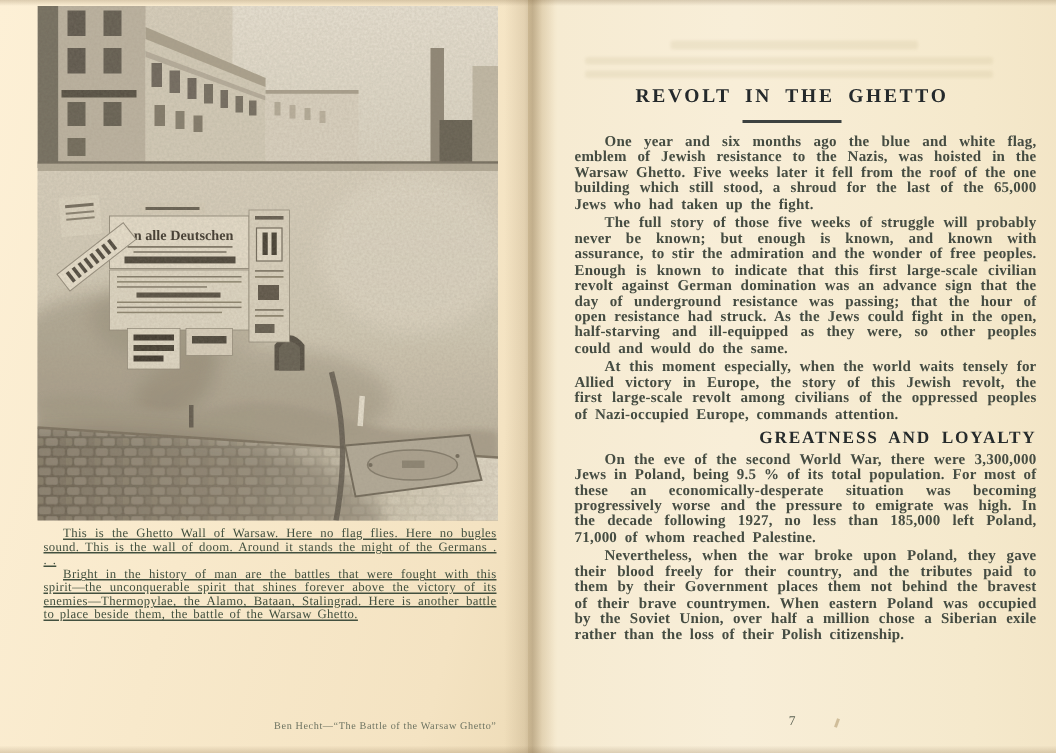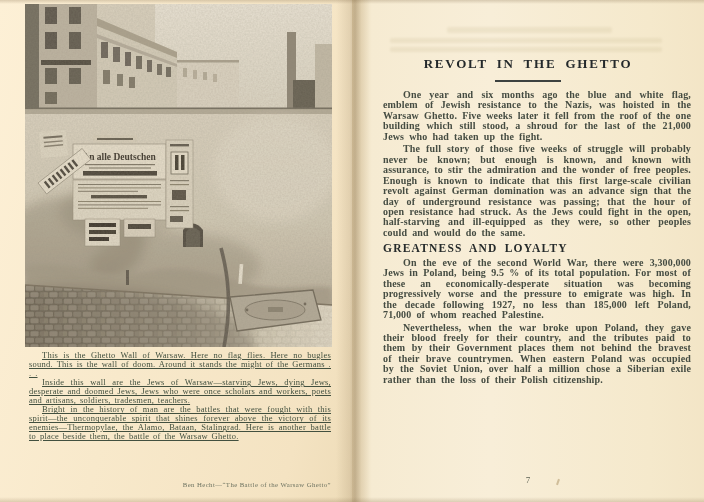--- a/index.html
+++ b/index.html
@@ -50,21 +50,21 @@
     position:absolute;left:143px;top:80px;width:66px;height:2px;
     background:#3d4240;
   }
   .r-body{
     position:absolute;left:31px;top:90px;width:308px;
     font-size:10px;font-weight:bold;line-height:10.45px;color:#454c42;
     letter-spacing:0.15px;word-spacing:2.4px;
   }
   .r-body p{margin:0 0 2px 0;text-indent:20px;text-align:justify;}
   .r-subheading{
-    margin:5px 0 4px 0;text-align:left;
+    margin:5px 0 4px 0;text-align:right;
     font-size:11.5px;font-weight:bold;letter-spacing:1.2px;word-spacing:3px;
     color:#262b2b;text-indent:0;
   }
   .r-pagenum{
     position:absolute;left:0;top:475px;width:352px;text-align:center;
     font-size:9px;color:#5c6152;
   }
   
   .ghost{position:absolute;pointer-events:none;opacity:0.16;filter:blur(1.2px);}
   .ghost div{position:absolute;background:#b9ab7e;border-radius:2px;}
@@ -241,40 +241,40 @@
           <circle cx="280" cy="300" r="1.4" fill="#6b6558"></circle>
         </g>
       </g>
 
       <rect x="0" y="0" width="307" height="343" filter="url(#grain)" opacity="0.5"></rect>
       <rect x="0" y="0" width="307" height="343" fill="#c89f68" opacity="0.07"></rect>
     </svg>
 
     <div class="caption">
       <p>This is the Ghetto Wall of Warsaw.  Here no flag flies.  Here no bugles sound.  This is the wall of doom.  Around it stands the might of the Germans . . .</p>
-      <p>Inside this wall are the Jews of Warsaw—starving Jews, dying Jews, desperate and doomed Jews, Jews who were once scholars and workers, poets and artisans, soldiers, tradesmen, teachers.</p>
       <p>Bright in the history of man are the battles that were fought with this spirit—the unconquerable spirit that shines forever above the victory of its enemies—Thermopylae, the Alamo, Bataan, Stalingrad.  Here is another battle to place beside them, the battle of the Warsaw Ghetto.</p>
     </div>
     <div class="attribution">Ben Hecht—“The Battle of the Warsaw Ghetto”</div>
   </div>
 
   <div class="page-right">
 
     <div class="ghost">
       <div style="left:95px;top:27px;width:165px;height:6px;"></div>
       <div style="left:38px;top:38px;width:272px;height:5px;"></div>
       <div style="left:38px;top:47px;width:272px;height:5px;"></div>
     </div>
 
     <div class="r-heading">REVOLT IN THE GHETTO</div>
     <div class="r-rule"></div>
 
     <div class="r-body">
-      <p>One year and six months ago the blue and white flag, emblem of Jewish resistance to the Nazis, was hoisted in the Warsaw Ghetto.  Five weeks later it fell from the roof of the one building which still stood, a shroud for the last of the 21,000 Jews who had taken up the fight.</p>
+      <p>One year and six months ago the blue and white flag, emblem of Jewish resistance to the Nazis, was hoisted in the Warsaw Ghetto.  Five weeks later it fell from the roof of the one building which still stood, a shroud for the last of the 65,000 Jews who had taken up the fight.</p>
       <p>The full story of those five weeks of struggle will probably never be known; but enough is known, and known with assurance, to stir the admiration and the wonder of free peoples.  Enough is known to indicate that this first large-scale civilian revolt against German domination was an advance sign that the day of underground resistance was passing; that the hour of open resistance had struck.  As the Jews could fight in the open, half-starving and ill-equipped as they were, so other peoples could and would do the same.</p>
+      <p>At this moment especially, when the world waits tensely for Allied victory in Europe, the story of this Jewish revolt, the first large-scale revolt among civilians of the oppressed peoples of Nazi-occupied Europe, commands attention.</p>
       <div class="r-subheading">GREATNESS AND LOYALTY</div>
       <p>On the eve of the second World War, there were 3,300,000 Jews in Poland, being 9.5 % of its total population.  For most of these an economically-desperate situation was becoming progressively worse and the pressure to emigrate was high.  In the decade following 1927, no less than 185,000 left Poland, 71,000 of whom reached Palestine.</p>
       <p>Nevertheless, when the war broke upon Poland, they gave their blood freely for their country, and the tributes paid to them by their Government places them not behind the bravest of their brave countrymen.  When eastern Poland was occupied by the Soviet Union, over half a million chose a Siberian exile rather than the loss of their Polish citizenship.</p>
     </div>
 
     <div class="r-pagenum">7</div>
 
     <div class="speck" style="right:13px;top:298px;width:2px;height:8px;transform:rotate(28deg);"></div>
     <div class="speck" style="left:205px;top:479px;width:2px;height:6px;transform:rotate(20deg);opacity:.5;"></div>
   </div>

